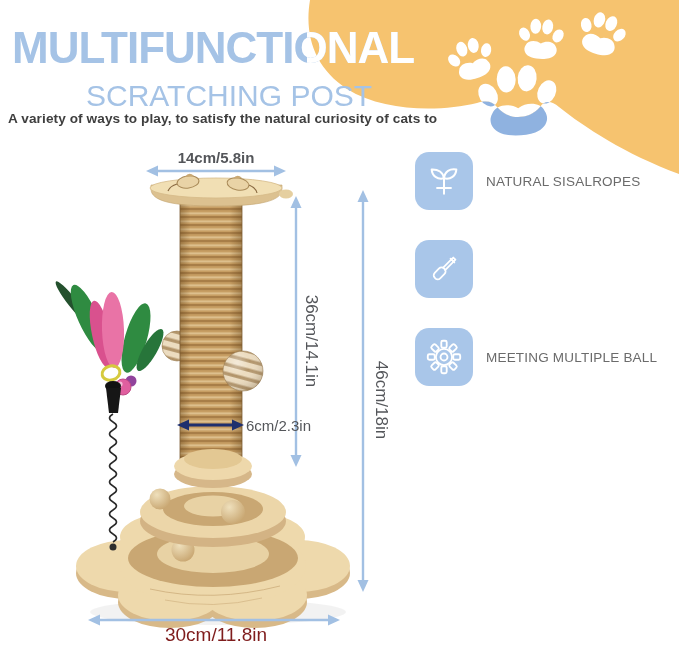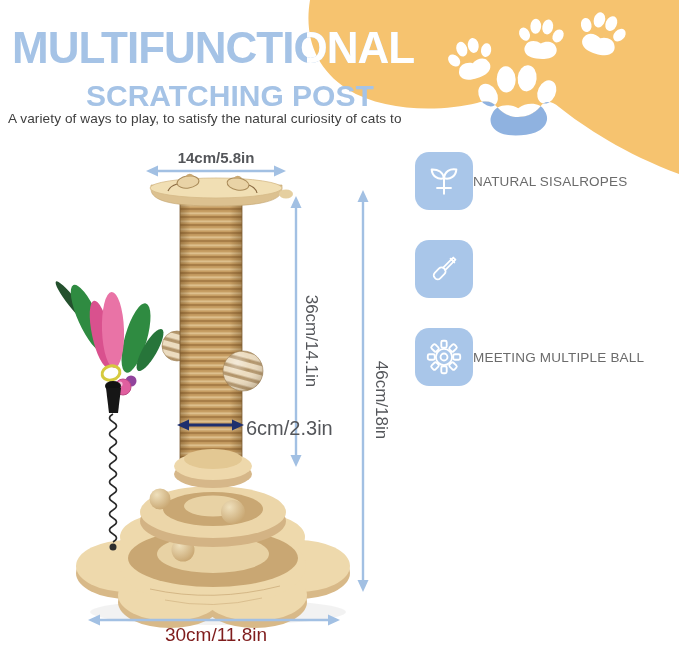--- a/index.html
+++ b/index.html
@@ -14,44 +14,45 @@
   .title{
     font-size:44px;font-weight:bold;letter-spacing:-1px;
     color:var(--title_blue);white-space:nowrap;position:relative;display:inline-block;
   }
   .title-overlay{
     position:absolute;left:0;top:0;color:#ffffff;
     clip-path:inset(-10px -200px -10px 295px);
     pointer-events:none;
   }
   .subtitle{
-    left:86px;top:79px;font-size:30px;font-weight:bold;letter-spacing:0px;
+    left:86px;top:79px;font-size:30px;font-weight:normal;letter-spacing:0px;
     color:var(--title_blue);white-space:nowrap;
   }
   .description{
     left:8px;top:109px;font-size:13.6px;color:#3e3e3e;line-height:1.5;
     letter-spacing:0.1px;
+    font-weight:bold;
   }
   
   .dim{color:#54565a;white-space:nowrap;}
   .dim-top{left:216px;top:149px;font-size:15px;transform:translateX(-50%);font-weight:bold;}
-  .dim-6{left:246px;top:417px;font-size:20px;}
+  .dim-6{left:246px;top:417px;font-size:15px;}
   .dim-30{left:216px;top:624px;font-size:19px;transform:translateX(-50%);color:#7f1d1d;}
   .dim-v{font-size:17px;transform:translate(-50%,-50%) rotate(90deg);}
   .dim-36{left:311px;top:341px;}
   .dim-46{left:381px;top:400px;}
   
   .features{left:415px;top:152px;width:260px;}
   .feat-row{display:flex;align-items:center;height:58px;margin-bottom:30px;}
   .feat-icon{
     width:58px;height:58px;border-radius:14px;background:var(--icon_blue);
     flex:0 0 58px;display:flex;align-items:center;justify-content:center;
   }
   .feat-label{
-    font-size:13.5px;color:#6b6b6b;letter-spacing:0.2px;
+    margin-left:13px;font-size:13.5px;color:#6b6b6b;letter-spacing:0.2px;
     white-space:nowrap;
   }
   .ic{stroke:#ffffff;fill:none;stroke-linecap:round;stroke-linejoin:round;}
   svg.scene{left:0;top:0;}
 </style>
 </head>
 <body>
 
 <svg class="scene abs" width="679" height="653" viewBox="0 0 679 653">
   <defs>

